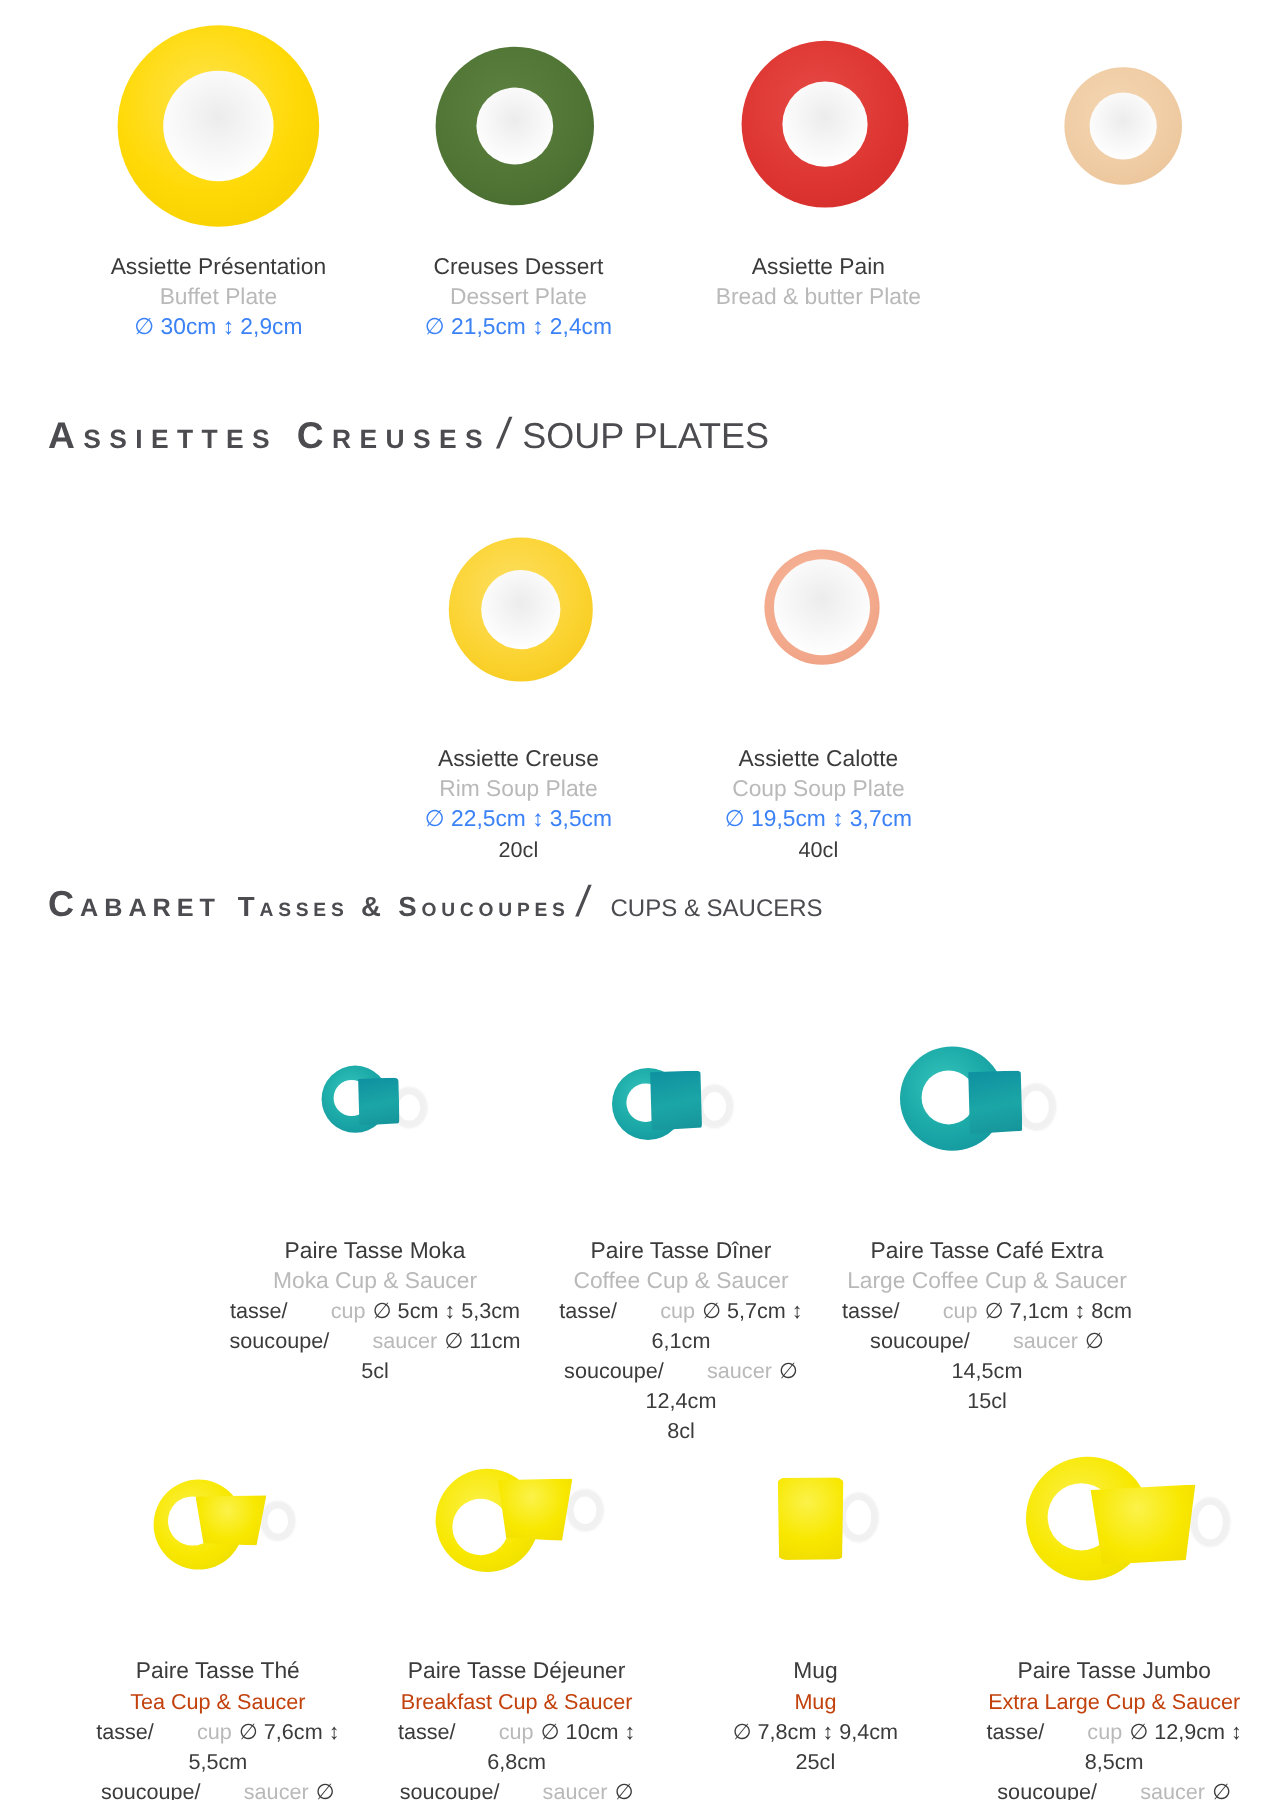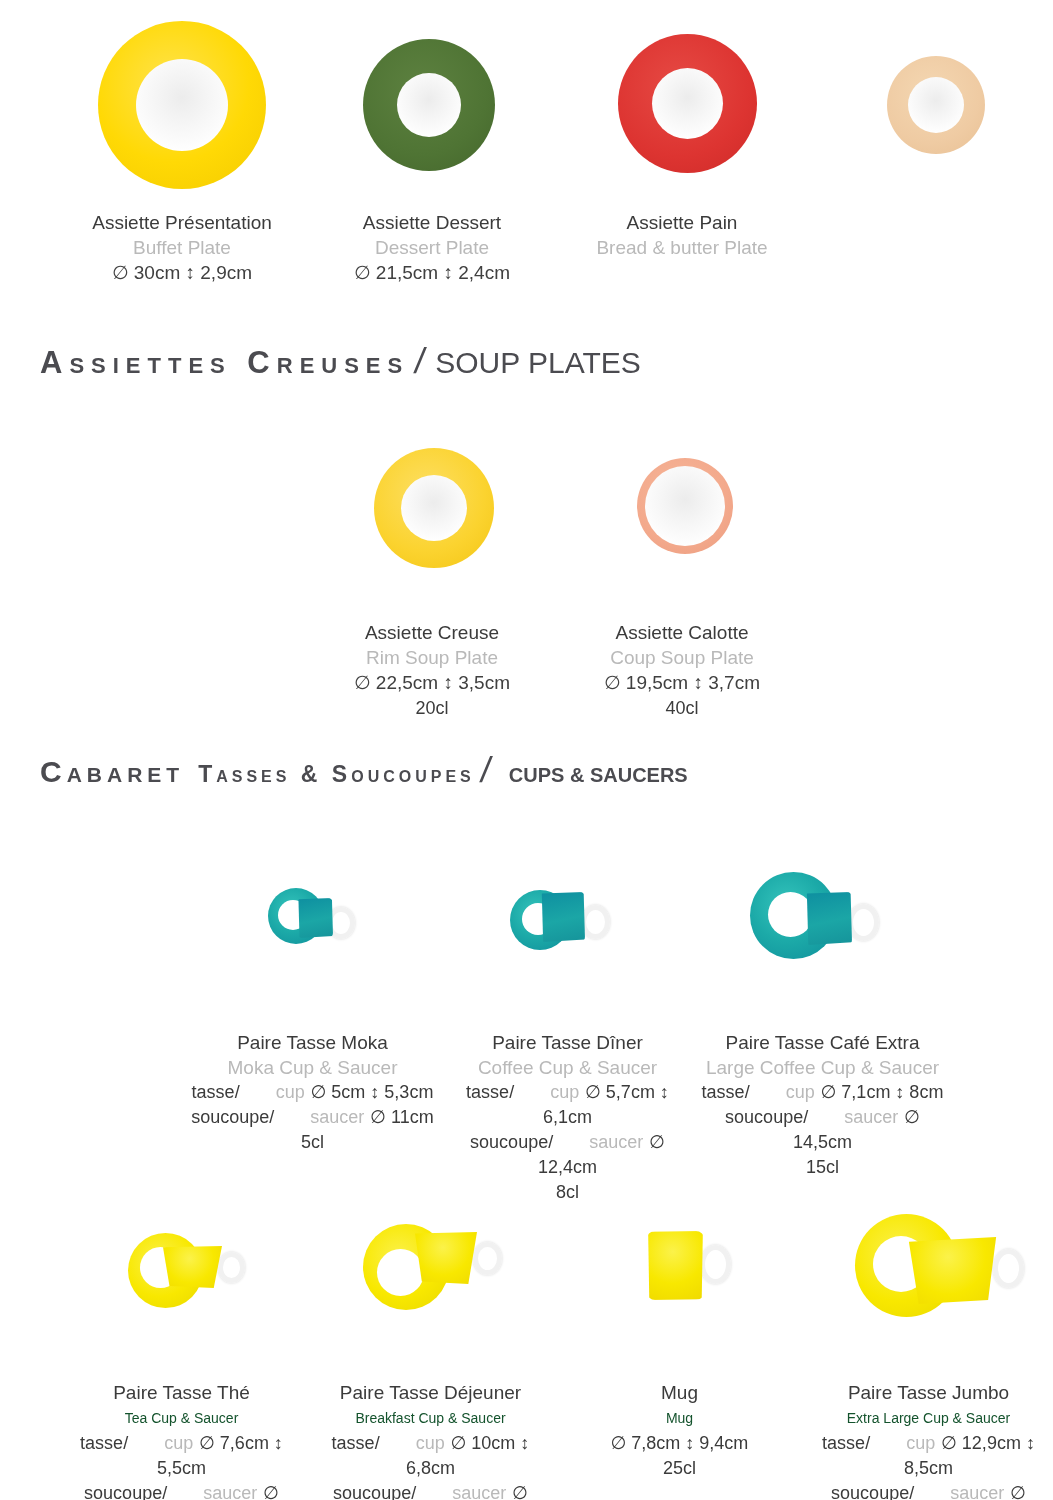--- a/index.html
+++ b/index.html
@@ -83,35 +83,35 @@
 
   
   .row { position:absolute; left:0; width:100%; display:flex; box-sizing:border-box; }
   .r4 { padding-left:57px; }
   .r2 { padding-left:307px; }
   .r3 { padding-left:185px; }
   .cell  { width:250px; text-align:center; }
   .cell3 { width:255px; text-align:center; }
   .t { font-size:19px; line-height:26px; color:#3b3b3b; }
   .s { font-size:19px; line-height:24px; color:#b9b9b9; }
-  .d { font-size:19px; line-height:26px; color:#404040; }
+  .d { font-size:19px; line-height:26px; color:#3b82f6; }
   .d2{ font-size:18px; line-height:25px; color:#3b3b3b; }
-  .s2{ font-size:14px; line-height:25px; color:#14532d; }
+  .s2{ font-size:18px; line-height:25px; color:#c2410c; }
   .c { font-size:18px; line-height:25px; color:#3b3b3b; }
   .en  { color:#b9b9b9;margin-left:36px; }
   .val { margin-left:6px; }
 
   
   .hdr { position:absolute; left:40px; display:flex; align-items:baseline; color:#4b4b50; }
   .h-fr    { font-variant: small-caps; font-weight:700; font-size:31px; letter-spacing:7px; }
   .h-brand { font-variant: small-caps; font-weight:700; font-size:30px; letter-spacing:5px; }
   .h-fr2   { font-variant: small-caps; font-weight:700; font-size:23px; letter-spacing:4px; margin-left:14px; }
   .h-slash { font-weight:400; font-size:36px; margin:0 10px 0 6px; transform:skewX(-8deg); }
   .h-en    { font-weight:400; font-size:30px; letter-spacing:0px; }
-  .h-ensub { font-weight:700; font-size:20px; letter-spacing:0px; margin-left:8px; }
+  .h-ensub { font-weight:400; font-size:20px; letter-spacing:0px; margin-left:8px; }
 </style>
 </head>
 <body>
 
 <div class="page">
 
   <div class="art">
     <div class="plate p1">
         <div class="well"></div>
       </div>
@@ -175,21 +175,21 @@
     </div>
   </div>
 
   <div class="row r4" style="top:210px">
     <div class="cell">
       <div class="t">Assiette Présentation</div>
       <div class="s">Buffet Plate</div>
       <div class="d">∅ 30cm ↕ 2,9cm</div>
     </div>
     <div class="cell">
-      <div class="t">Assiette Dessert</div>
+      <div class="t">Creuses Dessert</div>
       <div class="s">Dessert Plate</div>
       <div class="d">∅ 21,5cm ↕ 2,4cm</div>
     </div>
     <div class="cell">
       <div class="t">Assiette Pain</div>
       <div class="s">Bread &amp; butter Plate</div>
     </div>
   </div>
 
   <div class="hdr" style="top:340px">
@@ -206,21 +206,21 @@
       <div class="c">20cl</div>
     </div>
     <div class="cell">
       <div class="t">Assiette Calotte</div>
       <div class="s">Coup Soup Plate</div>
       <div class="d">∅ 19,5cm ↕ 3,7cm</div>
       <div class="c">40cl</div>
     </div>
   </div>
 
-  <div class="hdr" style="top:749px">
+  <div class="hdr" style="top:730px">
     <span class="h-brand">Cabaret</span>
     <span class="h-fr2">Tasses &amp; Soucoupes</span>
     <span class="h-slash">/</span>
     <span class="h-ensub">CUPS &amp; SAUCERS</span>
   </div>
 
   <div class="row r3" style="top:1030px">
     <div class="cell3">
       <div class="t">Paire Tasse Moka</div>
       <div class="s">Moka Cup &amp; Saucer</div>

